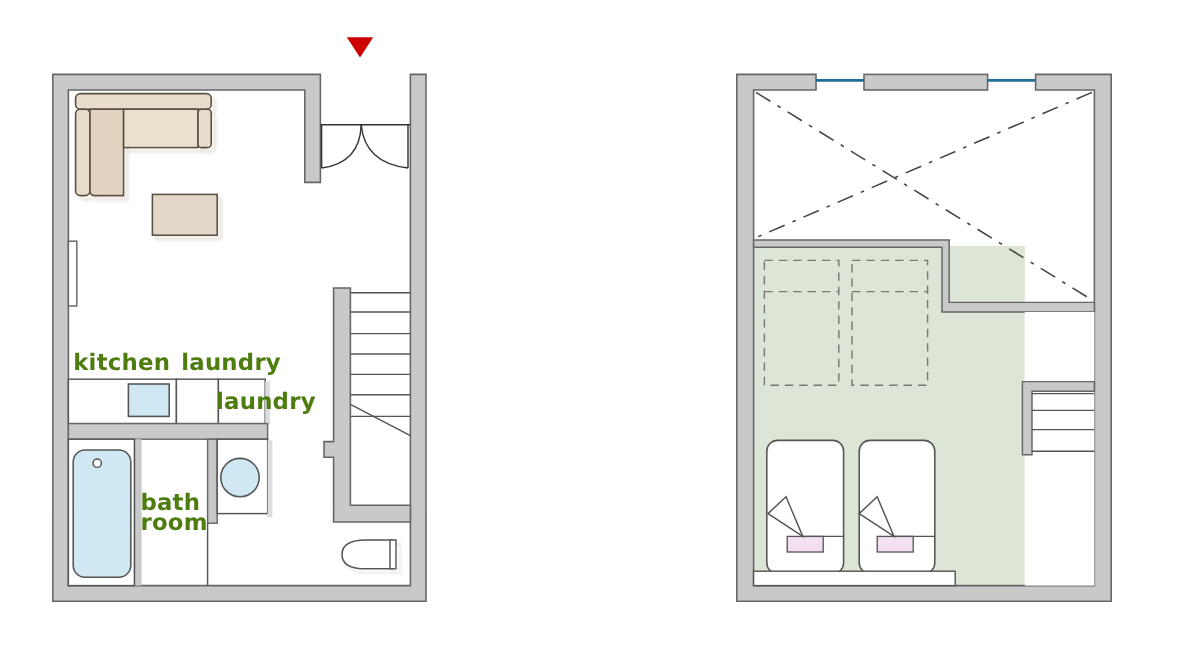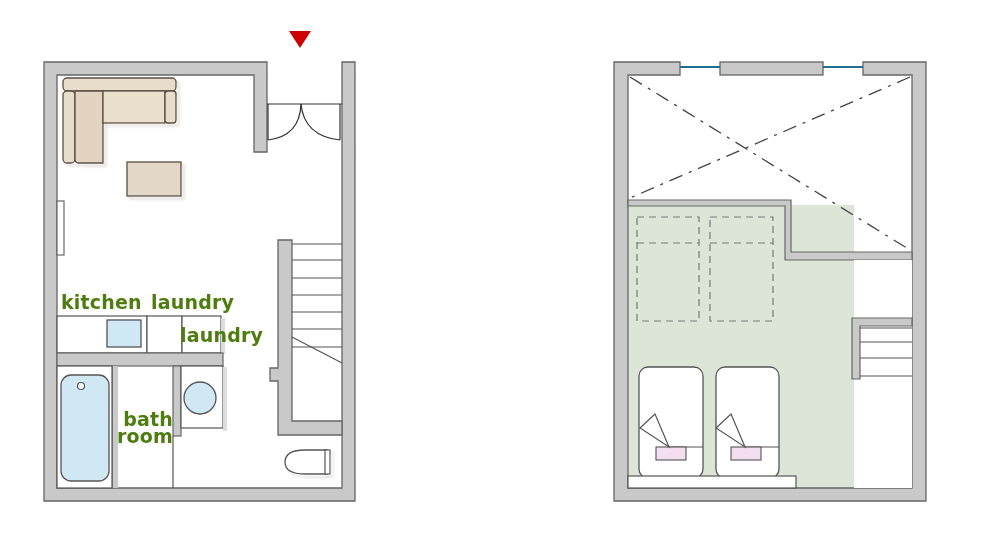--- a/index.html
+++ b/index.html
@@ -1,19 +1,19 @@
 <!DOCTYPE html>
 <html><head>
   <meta charset="utf-8">
   <style>
     html, body { margin: 0; padding: 0; background: #ffffff; }
     body { width: 1000px; height: 557px; position: relative; overflow: hidden; font-family: "DejaVu Sans", sans-serif; }
     #plan { position: absolute; left: 0; top: 0; width: 1000px; height: 557px; }
     .lbl { position: absolute; color: #4d7c0f; font-family: "DejaVu Sans", sans-serif; font-weight: bold; font-size: 19px; letter-spacing: 0.2px; line-height: 18px; white-space: nowrap; }
-    .lbl-bath { text-align: right; line-height: 17px; }
+    .lbl-bath { text-align: left; line-height: 17px; }
   </style>
 </head>
 <body>
 
 <svg id="plan" viewBox="0 0 1000 557" xmlns="http://www.w3.org/2000/svg">
   <defs>
     <filter id="sh" x="-10%" y="-10%" width="130%" height="130%">
       <feOffset dx="3" dy="3"></feOffset>
       <feGaussianBlur stdDeviation="1.2"></feGaussianBlur>
       <feComponentTransfer>

